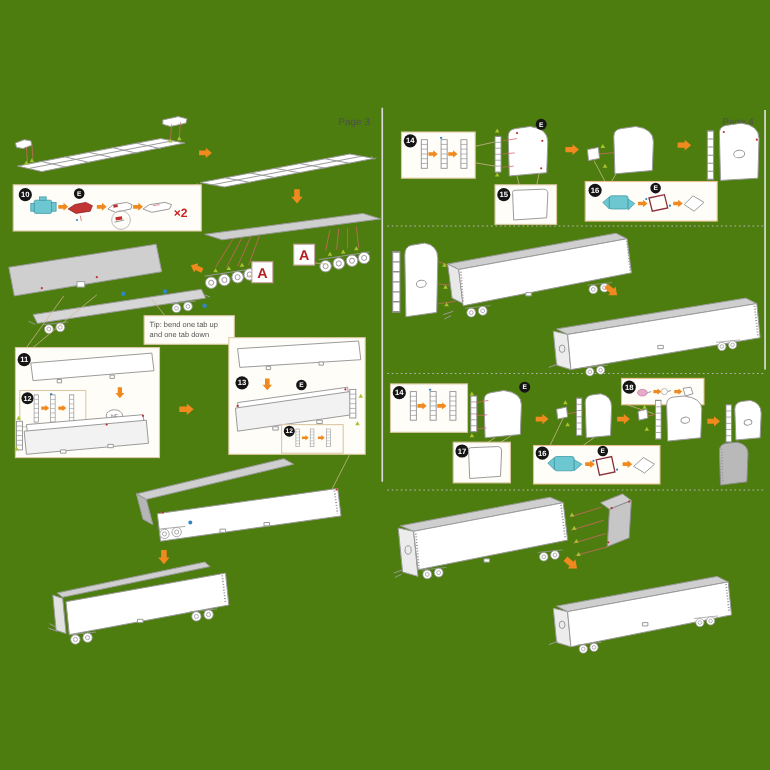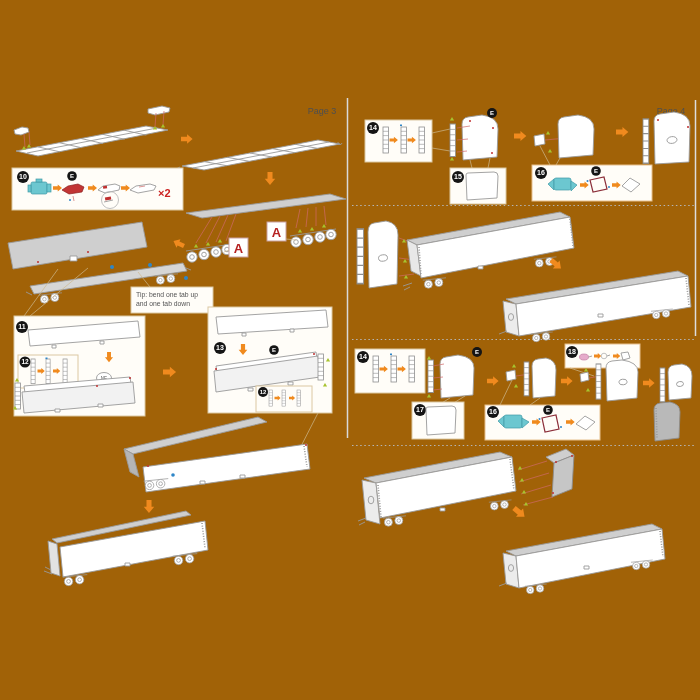--- a/index.html
+++ b/index.html
@@ -1,16 +1,16 @@
 <!DOCTYPE html>
 <html><head>
 <meta charset="utf-8">
 <style>
   html,body{margin:0;padding:0;background:#fff;}
-  .canvas{position:relative;width:700px;height:700px;background:#a16207;overflow:hidden;
+  .canvas{position:relative;width:700px;height:700px;background:#4d7c0f;overflow:hidden;
           font-family:"Liberation Sans",sans-serif;}
   svg{position:absolute;left:0;top:0;}
   svg text{font-family:"Liberation Sans",sans-serif;}
   .ln{fill:none;stroke:#9a9a9a;stroke-width:0.9;stroke-linejoin:round;}
   .lnc{fill:none;stroke:#b9b9b9;stroke-width:0.9;}
   .fw{fill:#ffffff;stroke:#9a9a9a;stroke-width:0.9;stroke-linejoin:round;}
   .fg{fill:#cfcfcf;stroke:#9a9a9a;stroke-width:0.9;stroke-linejoin:round;}
   .ft{fill:#f2f2f2;stroke:#9a9a9a;stroke-width:0.9;}
   .red{fill:none;stroke:#d06868;stroke-width:0.7;}
   .rd{fill:#c03030;}

